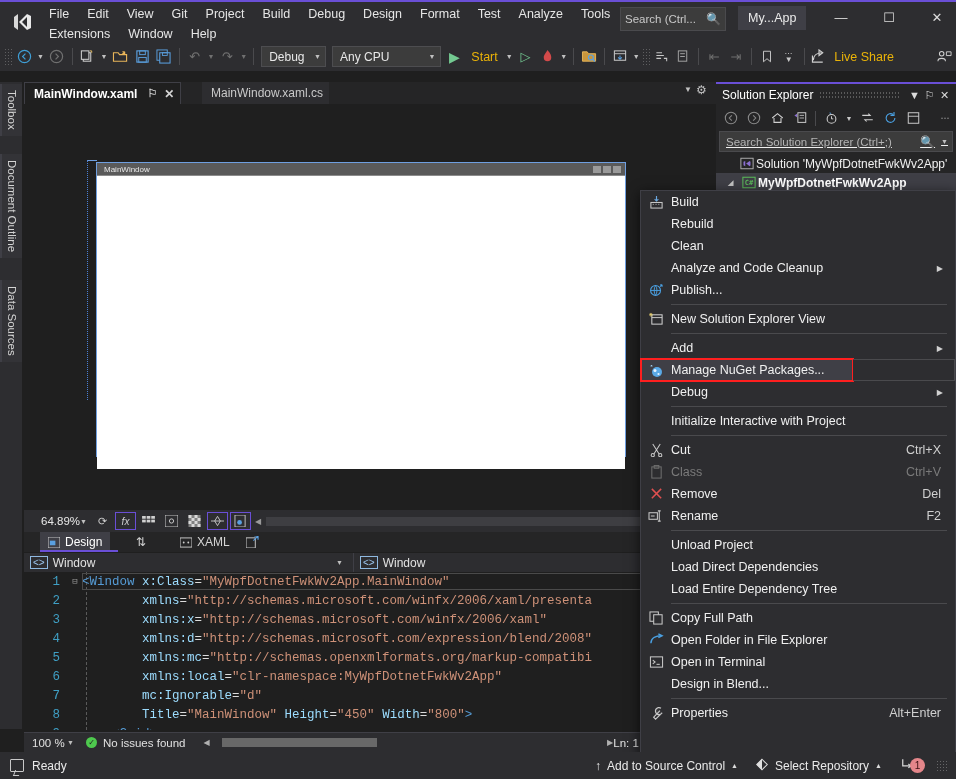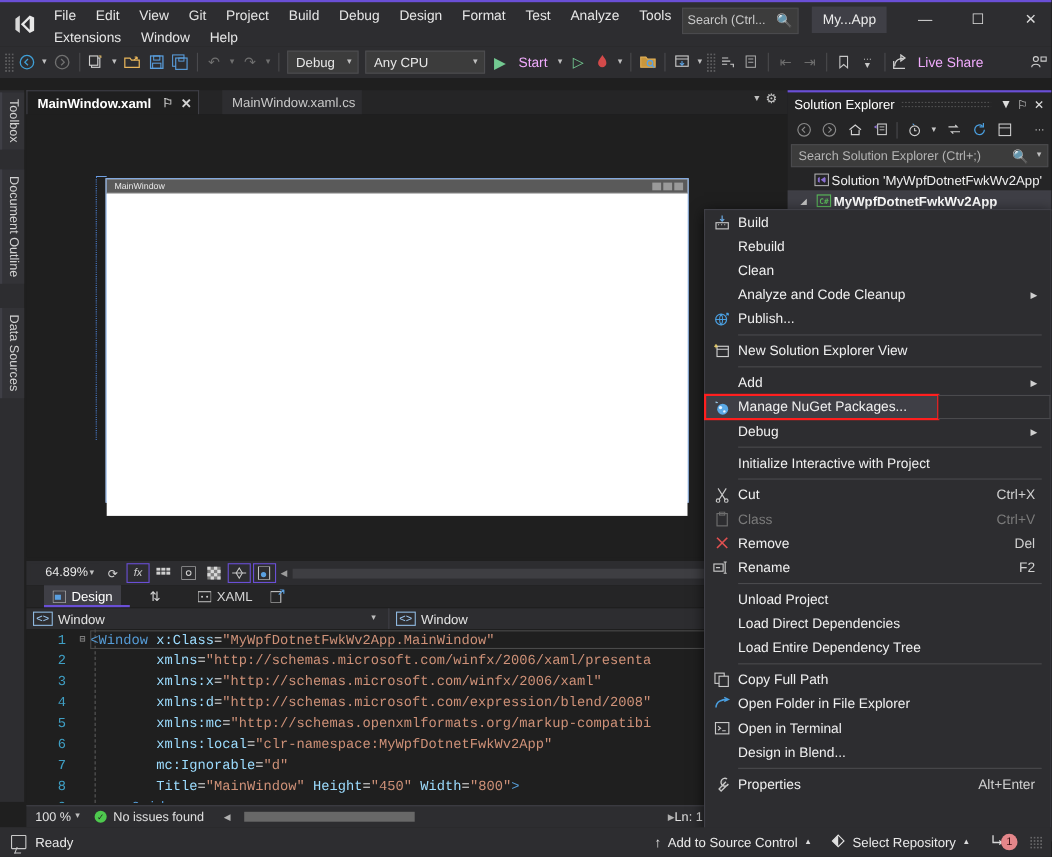--- a/index.html
+++ b/index.html
@@ -63,21 +63,21 @@
   .tb-arrow { width: 12px; height: 22px; display: flex; align-items: center; justify-content: center;
      font-size: 7px; color: #c0c0c0; }
   .tb-sep { width: 1px; height: 17px; background: #4a4a4d; margin: 0 4px; }
   .tb-combo {
     height: 21px; background: #3c3c3c; border: 1px solid #4d4d50;
     display: flex; align-items: center; padding: 0 4px 0 7px; font-size: 12px; color: #e8e8e8;
     margin: 0 3px;
   }
   .tb-combo .cv { flex: 1; white-space: nowrap; }
   .tb-combo .ca { font-size: 7px; color: #c0c0c0; margin-left: 8px; }
-  .tb-text { font-size: 12.5px; color: #f0abfc; padding: 0 4px; white-space: nowrap; }
+  .tb-text { font-size: 12.5px; color: #eab308; padding: 0 4px; white-space: nowrap; }
 
   
   .leftrail {
     position: absolute; left: 0; top: 82px; width: 22px; bottom: 50px; background: #2d2d30;
   }
   .vtab {
     position: absolute; left: 0; width: 22px;
     writing-mode: vertical-rl; text-orientation: mixed;
     font-size: 11.5px; color: #d4d4d4; background: #333337;
     padding: 6px 4px; white-space: nowrap; border-left: 2px solid #3f3f46;
@@ -225,21 +225,21 @@
   .se-title { font-size: 12px; color: #ffffff; white-space: nowrap; }
   .se-dots { flex: 1; height: 8px; margin: 0 6px; opacity: .45;
      background-image: radial-gradient(#9a9a9a 30%, transparent 32%); background-size: 3px 4px; }
   .se-hic { font-size: 11px; color: #dcdcdc; width: 15px; text-align: center; }
   .se-toolbar { height: 24px; display: flex; align-items: center; padding-left: 4px; gap: 1px; }
   .se-tic { width: 22px; height: 20px; display: flex; align-items: center; justify-content: center;
      font-size: 12px; color: #c8c8c8; }
   .se-tsep { width: 1px; height: 15px; background: #4a4a4d; margin: 0 3px; }
   .se-search {
     height: 21px; margin: 1px 3px 0 3px; background: #3c3c3c; border: 1px solid #4a4a4d;
-    display: flex; align-items: center; padding: 0 4px 0 6px;
+    display: flex; align-items: center; padding: 0 4px 0 6px; text-decoration: underline;
   }
   .se-search .pl { flex: 1; font-size: 11.5px; color: #b4b4b4; white-space: nowrap; }
   .se-search .mg { font-size: 12px; color: #dcdcdc; }
   .se-search .ar { font-size: 7px; color: #c0c0c0; margin-left: 6px; }
   .se-tree { margin-top: 2px; }
   .se-node { height: 19px; display: flex; align-items: center; font-size: 12px; }
   #se-sol { padding-left: 22px; color: #f0f0f0; }
   #se-proj { padding-left: 12px; color: #ffffff; font-weight: bold; background: #3f3f46; }
   .se-exp { width: 12px; font-size: 7px; color: #c5c5c5; }
   .se-ic { width: 18px; display: flex; align-items: center; justify-content: center; }

